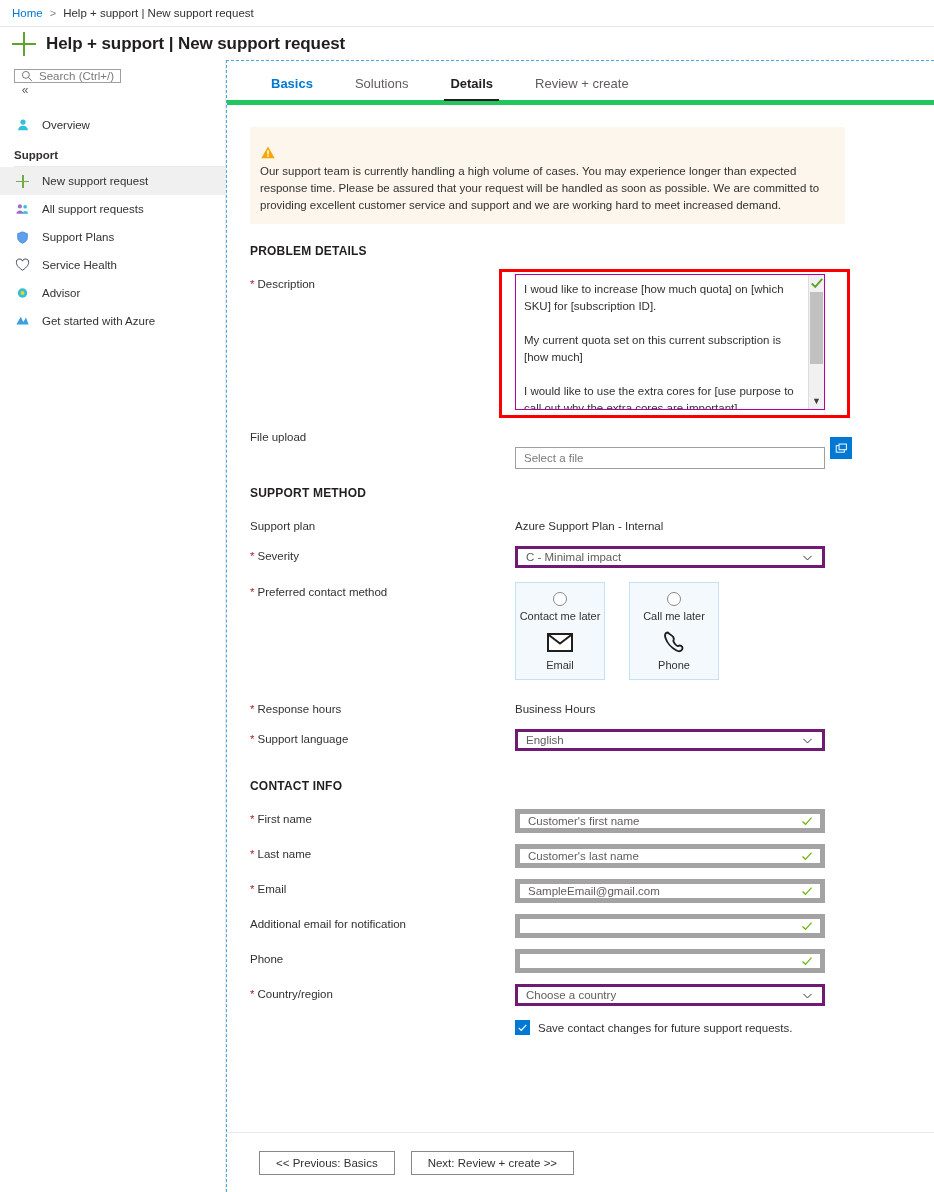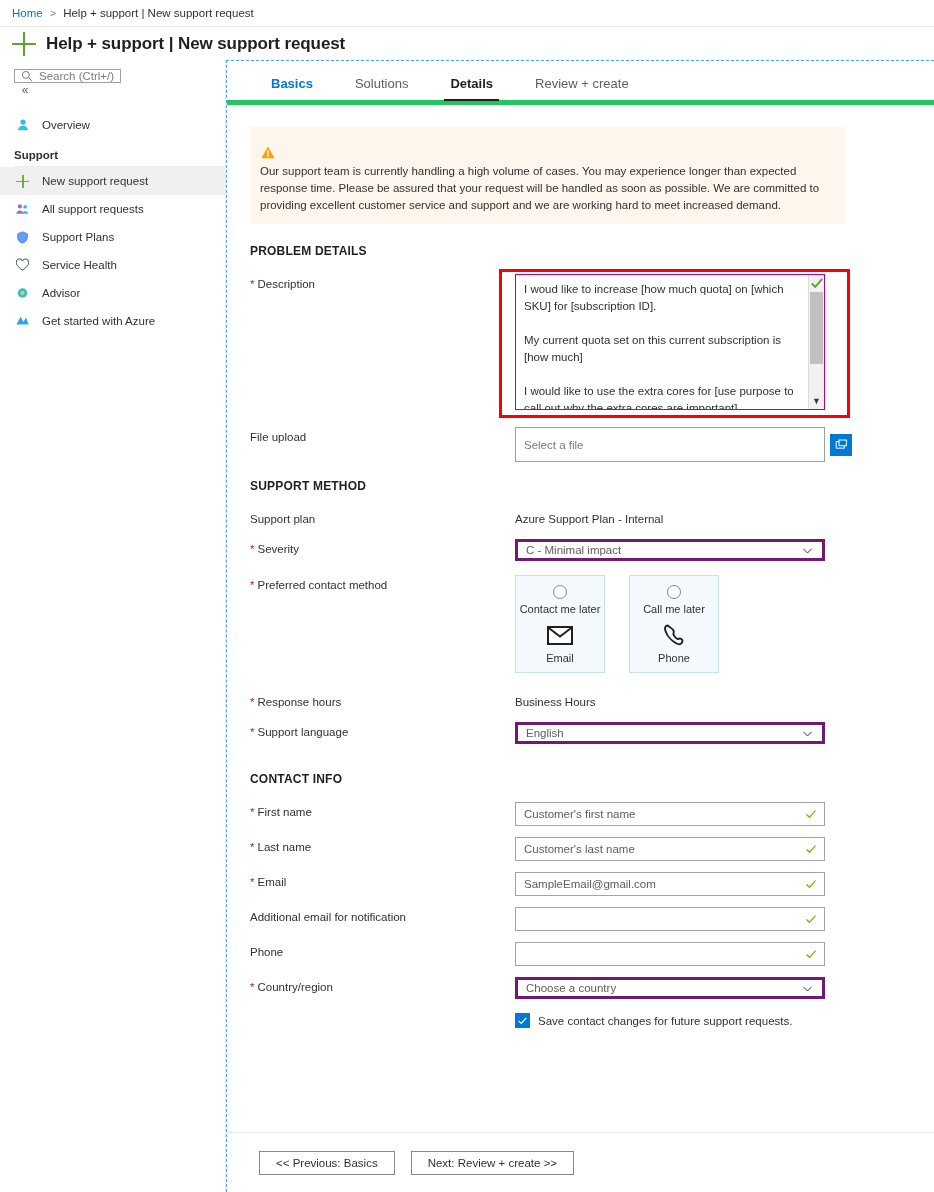--- a/index.html
+++ b/index.html
@@ -156,28 +156,28 @@
     width: 265px; flex: 0 0 265px;
     font-size: 11.5px; color: #323130;
     padding-top: 4px;
   }
   .req { color: #a4262c; margin-right: 3px; }
   .row-field { flex: 1; position: relative; }
   .static-val { font-size: 11.5px; color: #323130; padding-top: 4px; }
 
   
   .txt {
-    width: 310px; height: 35px;
+    width: 310px; height: 22px;
     border: 1px solid #a19f9d;
     display: flex; align-items: center;
     padding: 0 8px; background: #fff;
-    font-size: 11.5px; color: #7a7a7a;
+    font-size: 11.5px; color: #7a7a7a; margin-top: 20px;
   }
   .validated {
-    border: 1px solid #a3a3a3;
+    border: 5px solid #a3a3a3;
     height: 24px;
     width: 310px;
     display: flex; align-items: center;
     padding: 0 8px; background: #fff;
     font-size: 11.5px;
     position: relative;
   }
   .validated .vtext { color: #605e5c; }
   .check {
     position: absolute; right: 7px; top: 50%;

